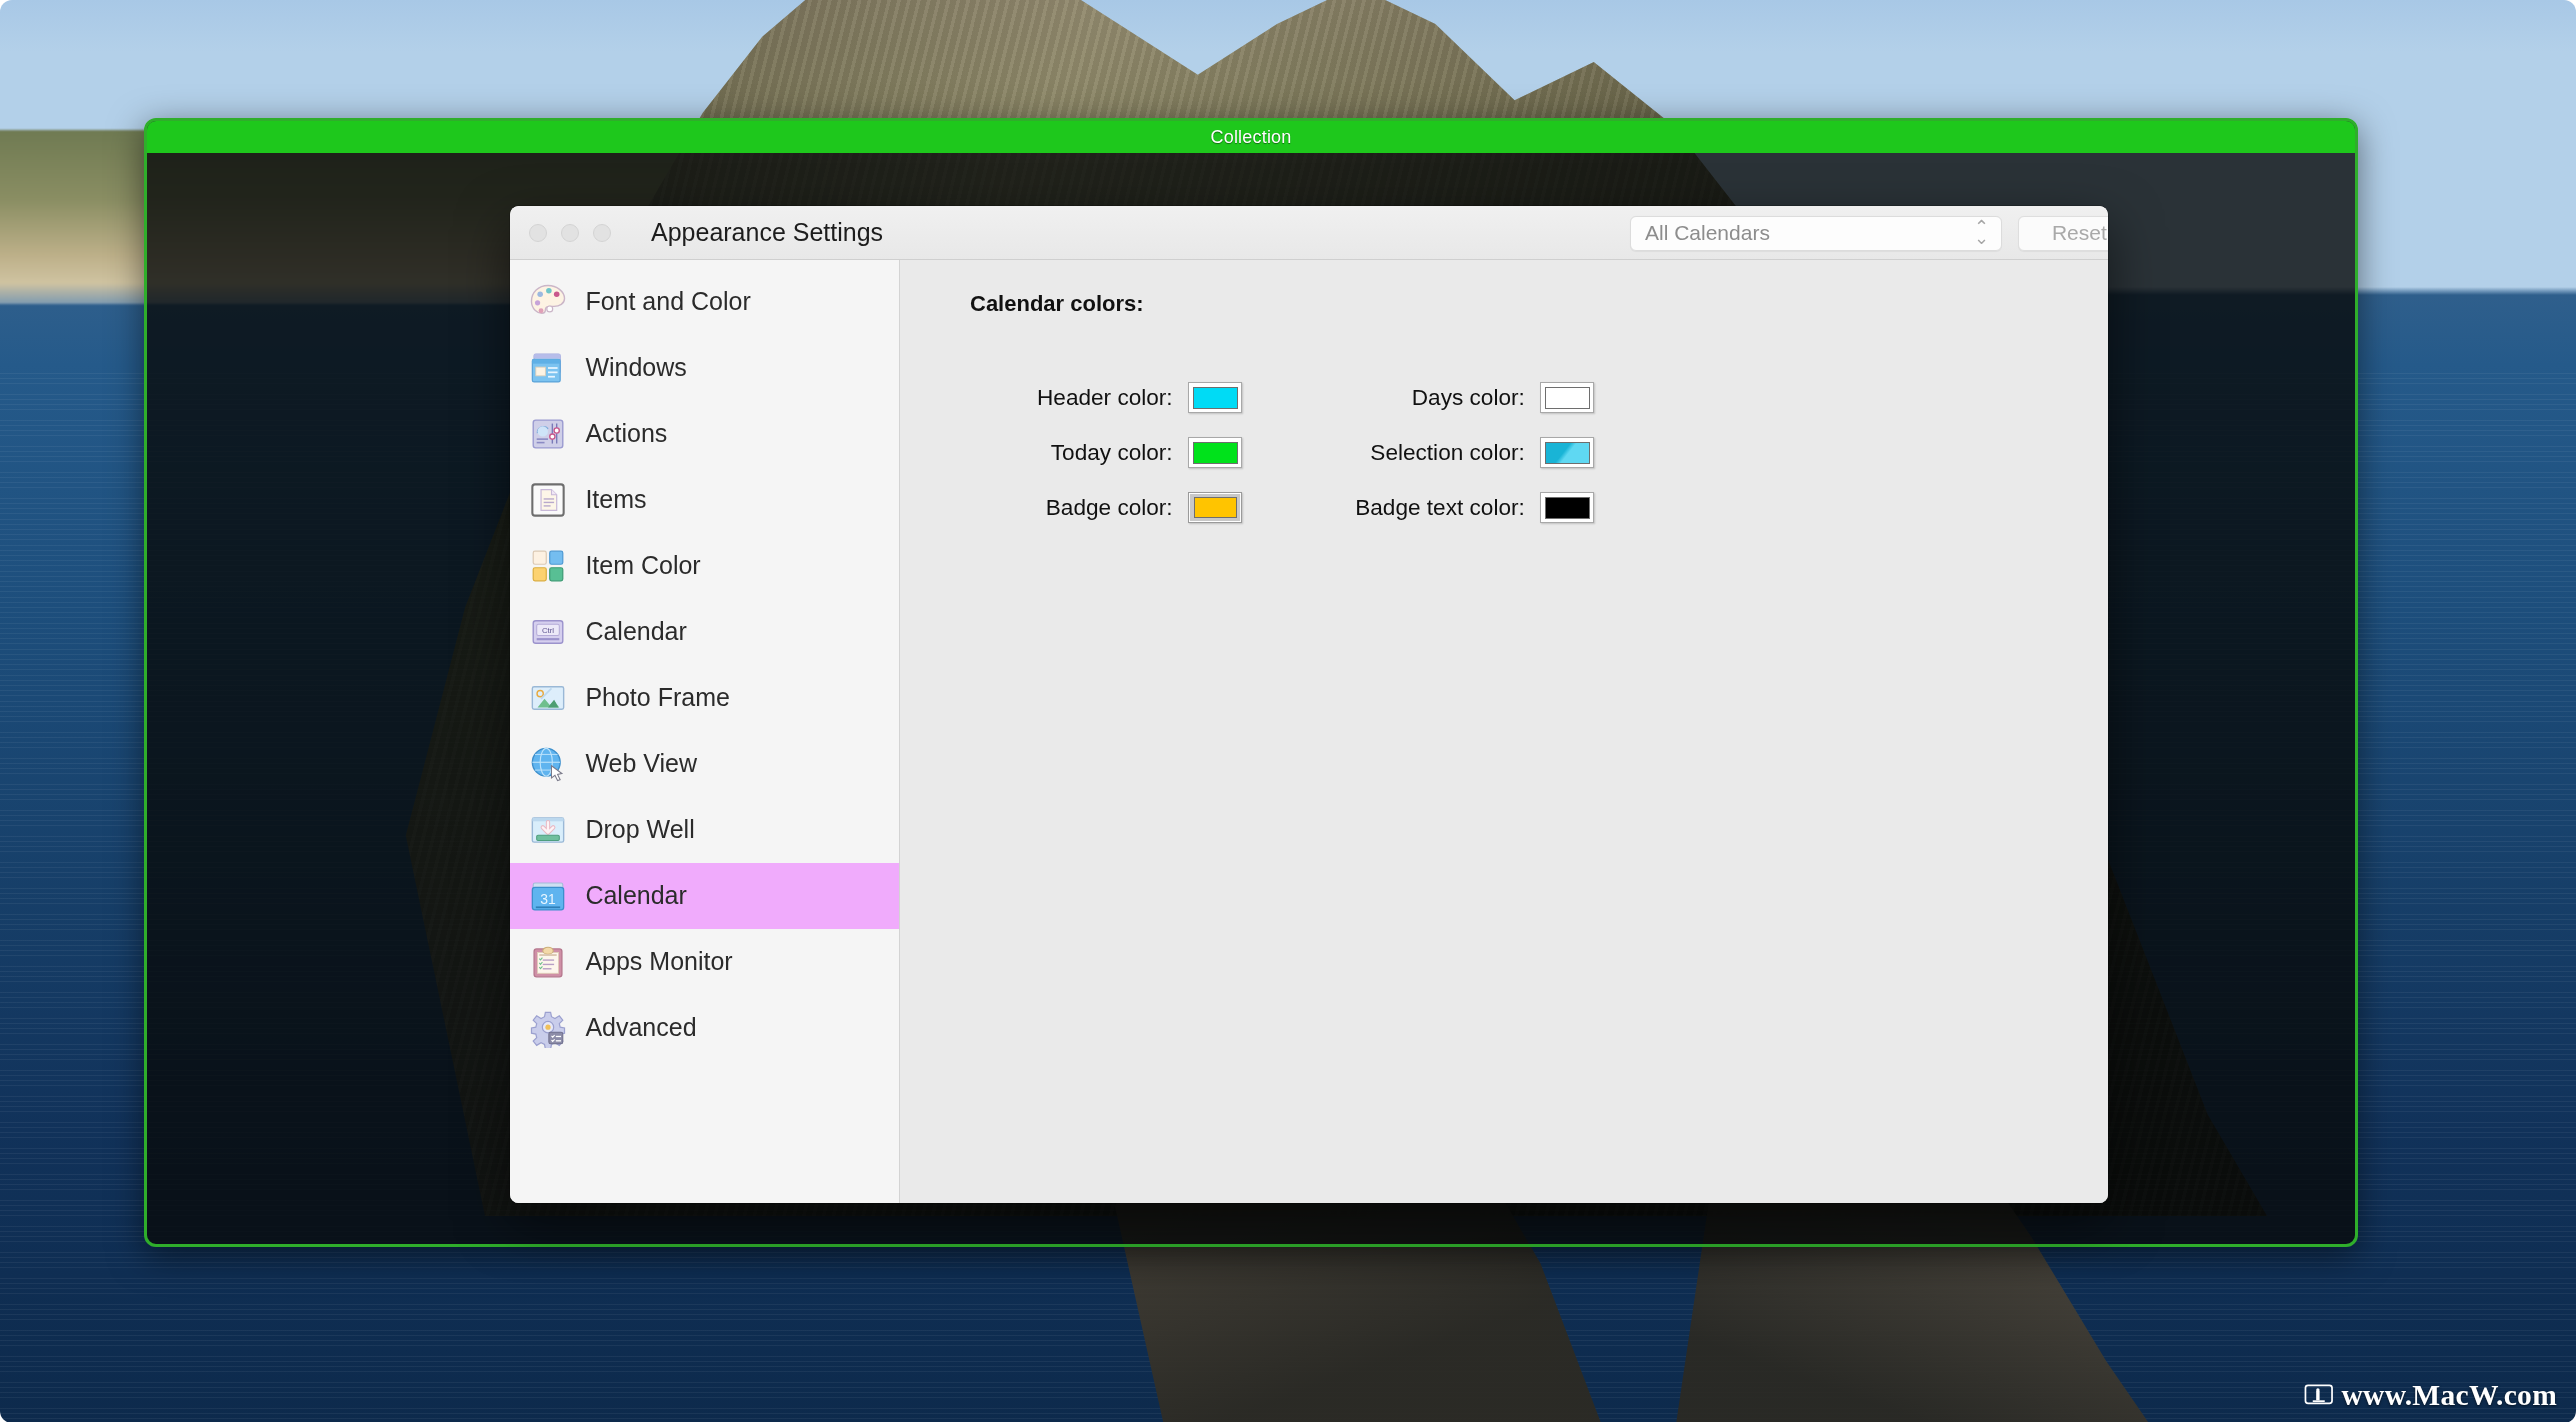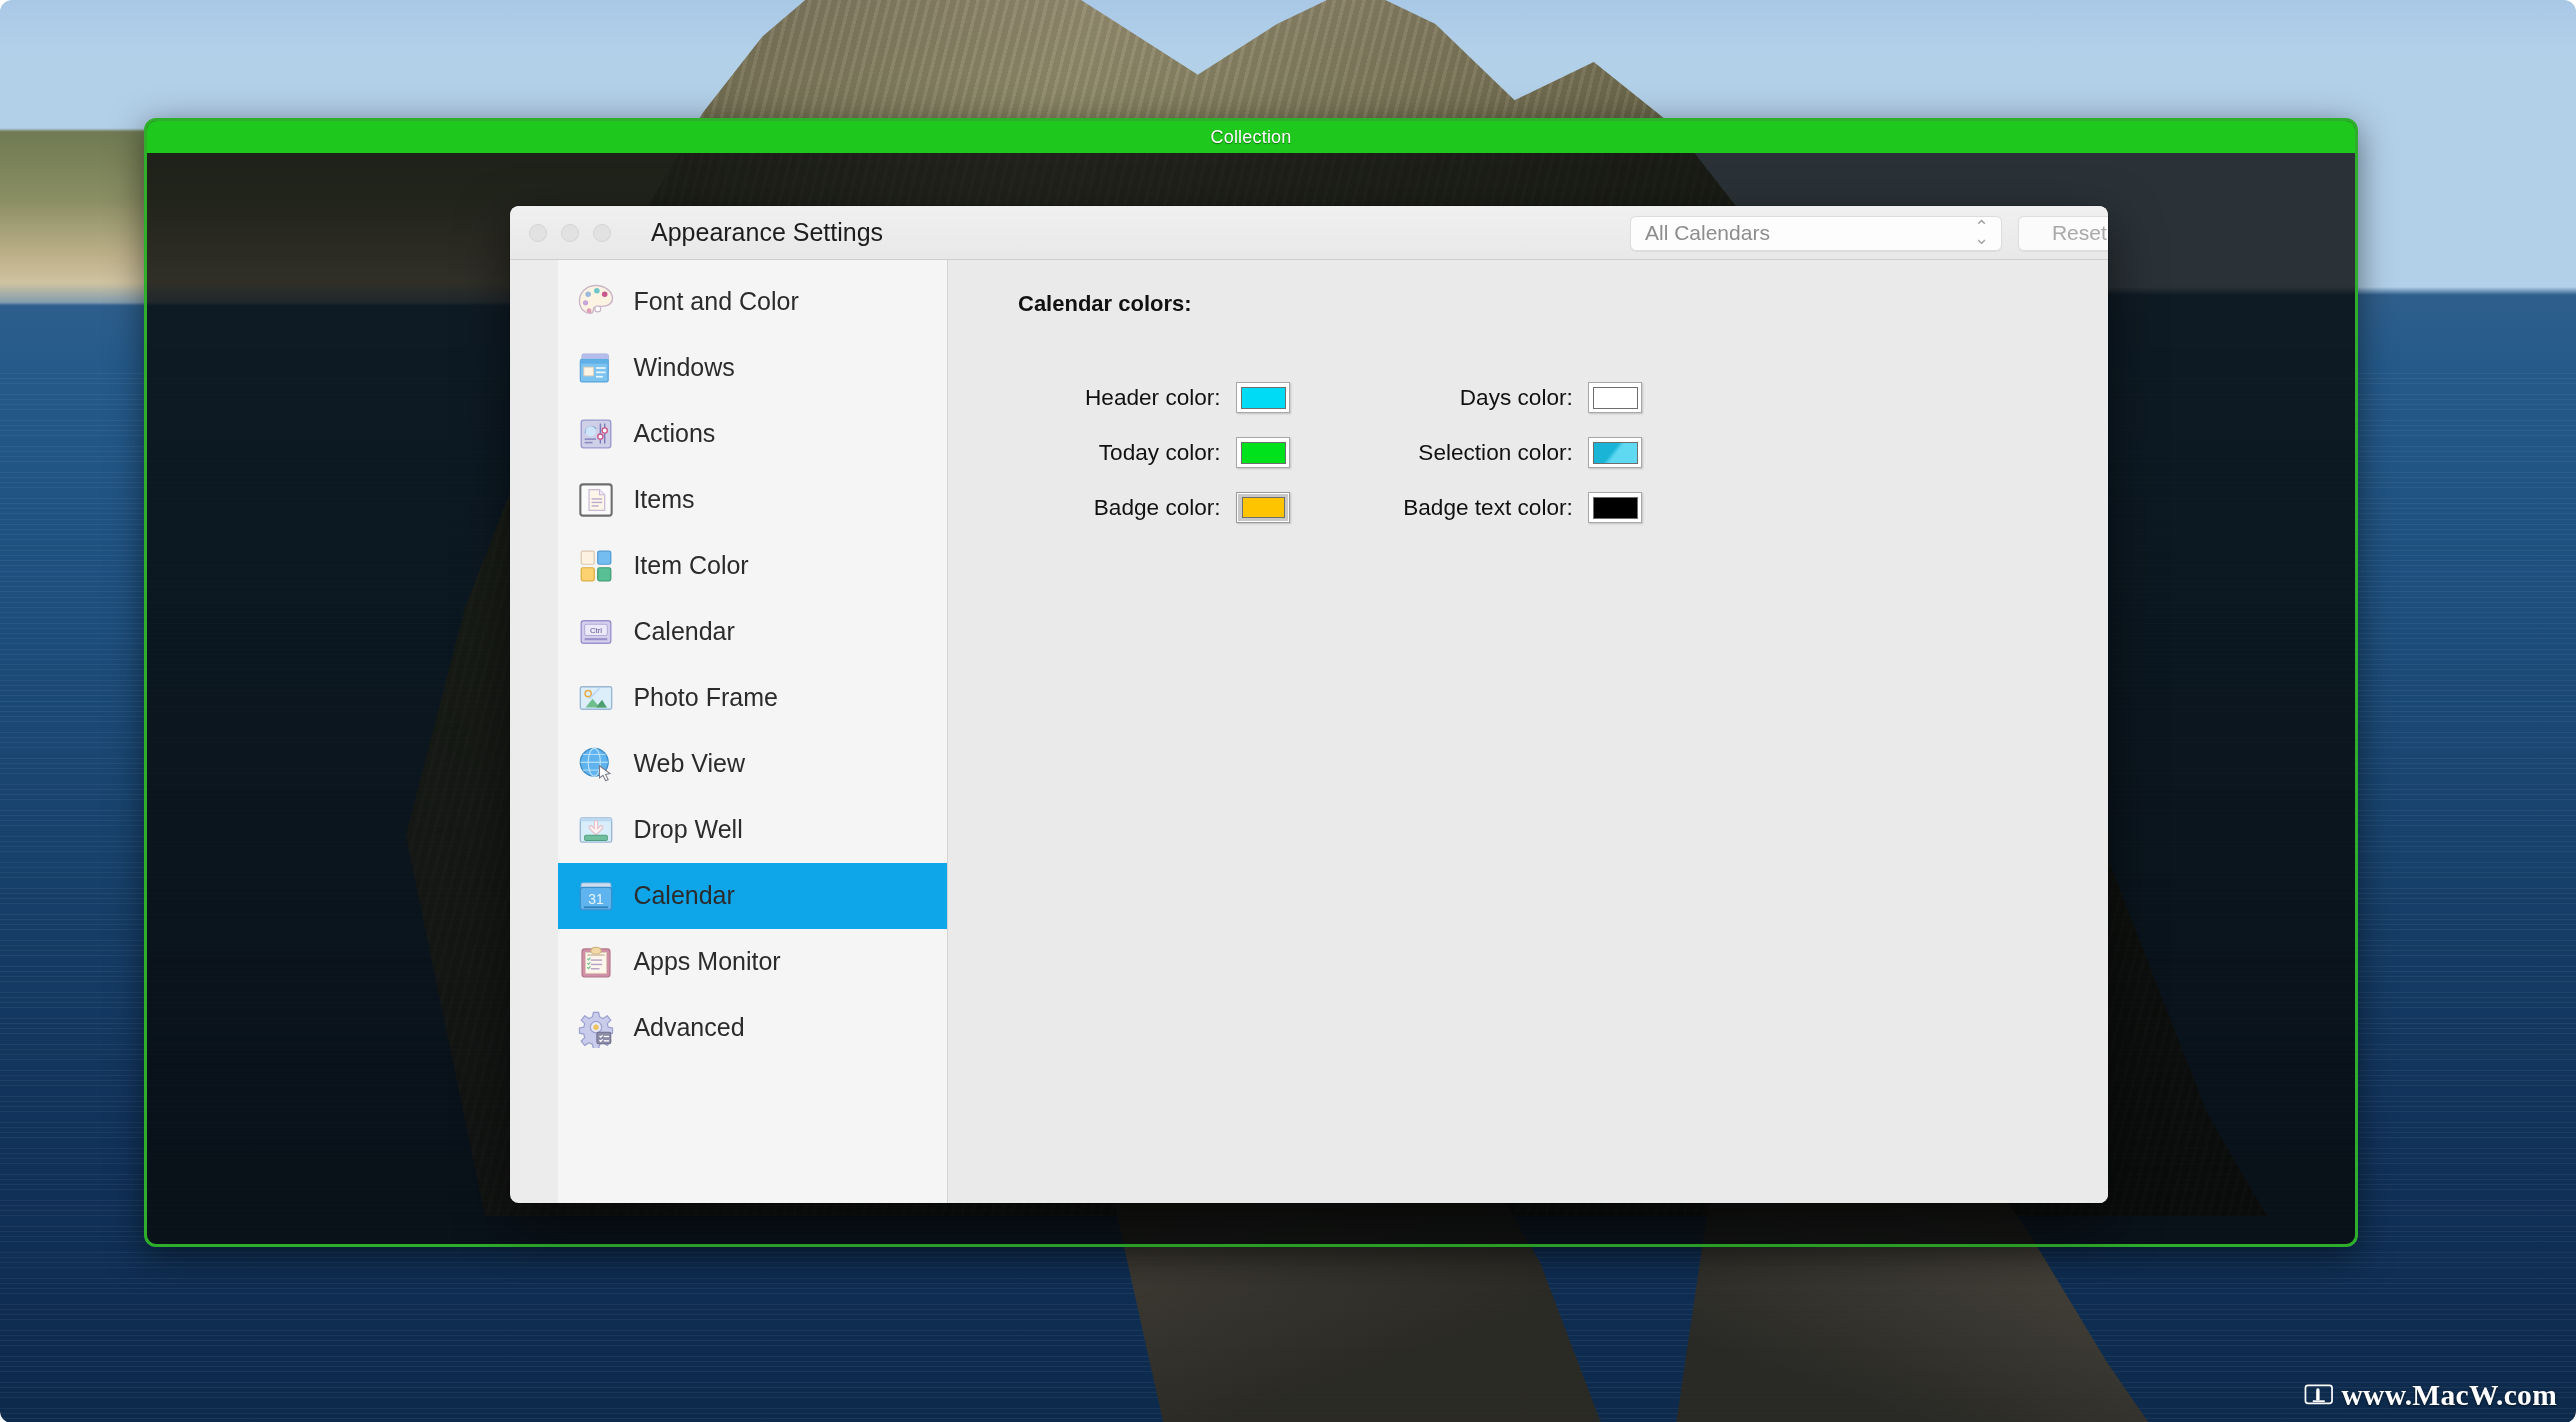--- a/index.html
+++ b/index.html
@@ -168,38 +168,38 @@
     width: 215px; height: 35px;
     background: #fbfbfb;
     border: 0.9px solid #dedede;
     border-radius: 6px;
     display: flex; align-items: center; justify-content: center;
     font-size: 21px; color: #a9a9a9;
     box-shadow: 0 0.9px 0.9px rgba(0,0,0,.05);
   }
 
   
-  #settings-content { flex: 1; display: flex; min-height: 0; margin-left: 48px; }
+  #settings-content { flex: 1; display: flex; min-height: 0; }
 
   
   #sidebar {
     width: 390px;
     background: #f5f5f5;
     border-right: 0.9px solid #d3d3d3;
     padding-top: 8.7px;
     overflow: hidden;
   }
   .side-item {
     height: 66px;
     display: flex; align-items: center;
     padding-left: 18px;
     gap: 17.4px;
     cursor: default;
   }
-  .side-item.selected { background: #0ea5e9; }
+  .side-item.selected { background: #f0abfc; }
   .side-label { font-size: 25px; color: #2b2b2b; }
   .side-icon { width: 40px; height: 40px; flex: 0 0 40px; position: relative; }
   .side-icon svg { width: 40px; height: 40px; display: block; }
 
   
   #main-panel {
     flex: 1;
     background: #eaeaea;
     position: relative;
     padding: 31px 35px;

